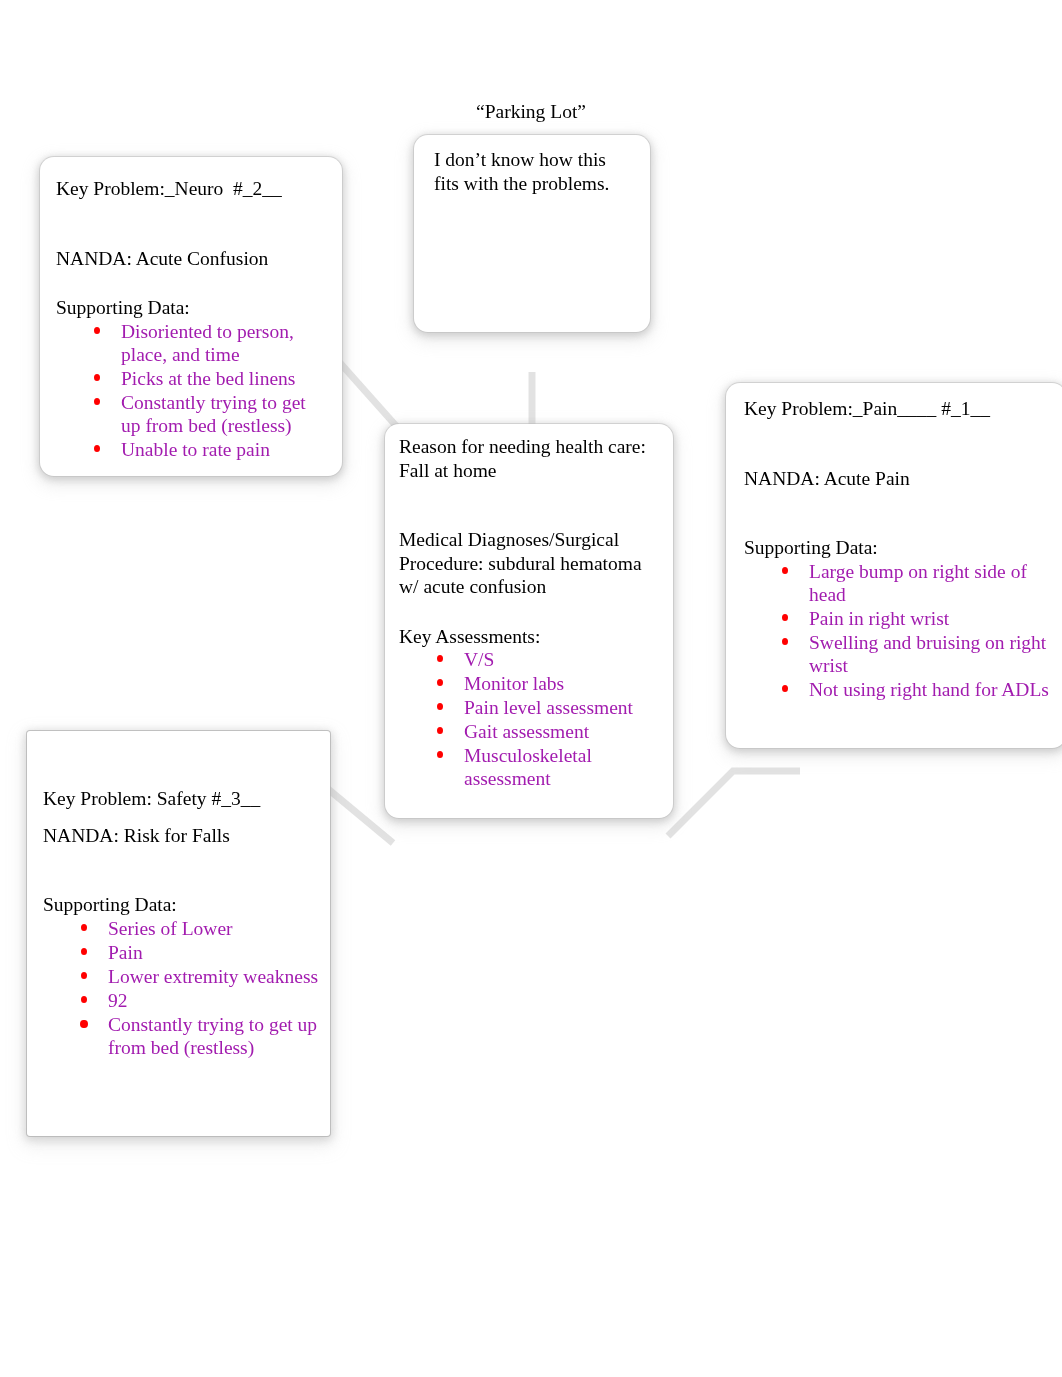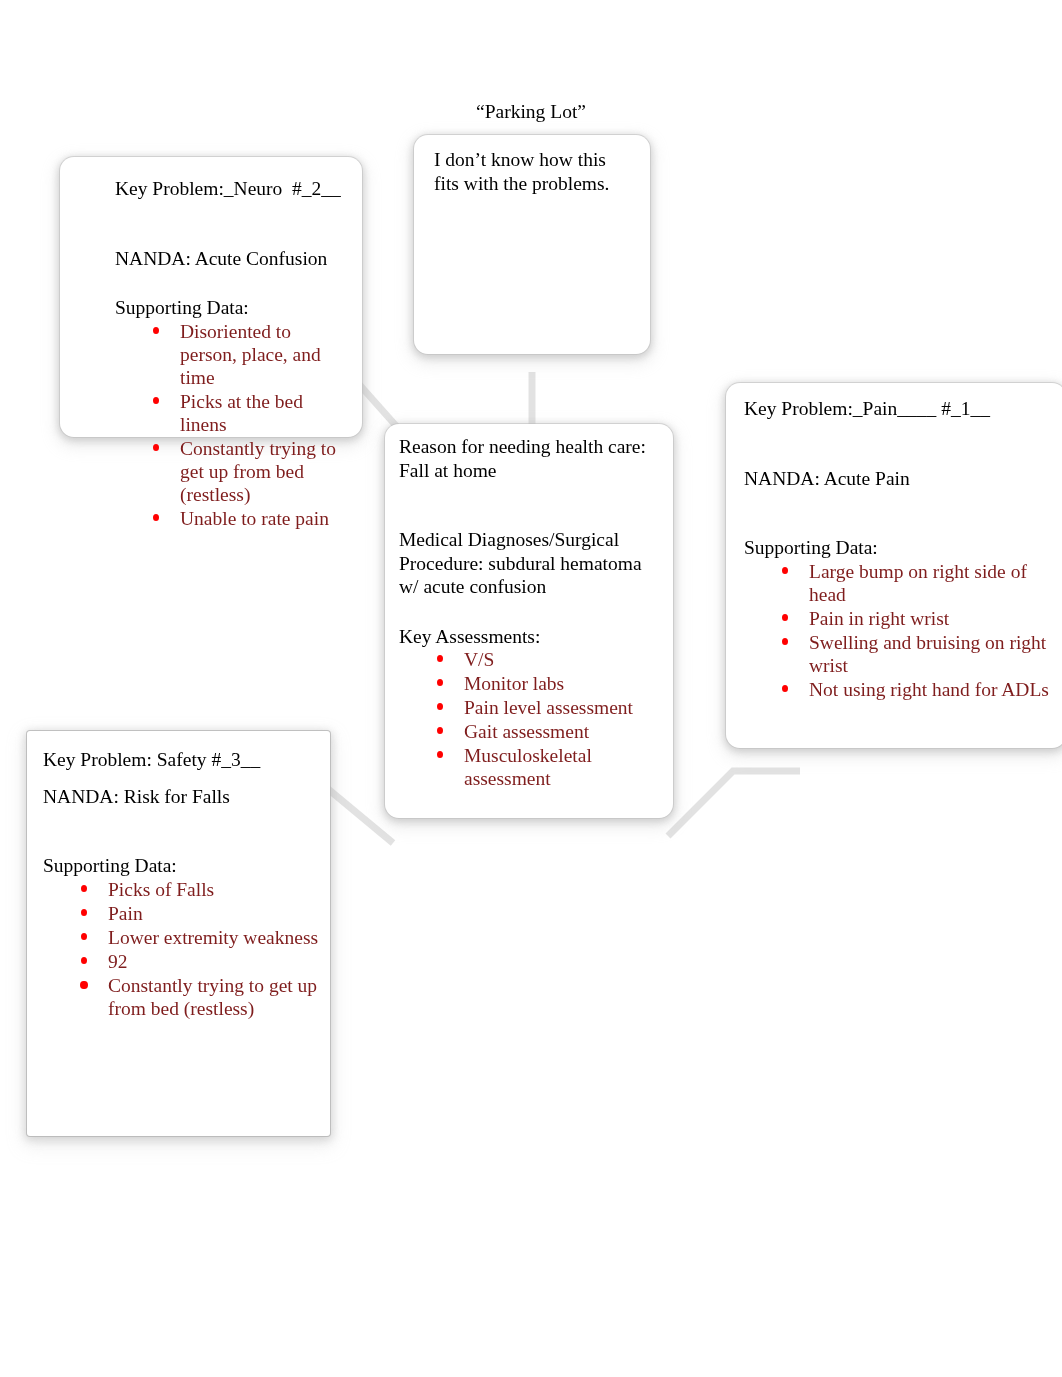--- a/index.html
+++ b/index.html
@@ -61,21 +61,21 @@
   .gap-sm  { height: 13px; }
 
   
   ul.bullets {
     list-style: none;
     margin: 0;
     padding: 0 0 0 34px;
   }
   ul.bullets > li {
     position: relative;
-    color: #7f1d1d;
+    color: #a21caf;
     font-size: 19.5px;
     line-height: 23px;
     padding-left: 31px;
     margin: 0 0 1px 0;
   }
   ul.bullets > li::before {
     content: "";
     position: absolute;
     left: 4px;
     top: 7px;
@@ -96,47 +96,47 @@
     position: absolute;
     left: 0; top: 100px;
     width: 1062px;
     text-align: center;
     font-size: 19.5px;
     line-height: 23px;
     z-index: 3;
   }
   #box-parking-lot {
     left: 414px;  top: 135px;
-    width: 236px; height: 219px;
+    width: 236px; height: 197px;
   }
   #box-parking-lot .box-inner { padding: 13px 17px 10px 20px; }
 
   #box-neuro {
-    left: 60px;  top: 157px;
-    width: 302px; height: 280px; padding-left: 39px;
+    left: 40px;  top: 157px;
+    width: 302px; height: 319px;
   }
   #box-neuro .box-inner { padding: 20px 12px 10px 16px; }
 
   #box-center {
     left: 385px;  top: 424px;
     width: 288px; height: 394px;
   }
   #box-center .box-inner { padding: 11px 14px 10px 14px; }
 
   #box-pain {
     left: 726px;  top: 383px;
     width: 340px; height: 365px;
   }
   #box-pain .box-inner { padding: 14px 12px 10px 18px; }
 
   #box-safety {
     left: 27px;  top: 731px;
     width: 303px; height: 405px;
   }
-  #box-safety .box-inner { padding: 17px 10px 10px 16px; }
+  #box-safety .box-inner { padding: 17px 10px 10px 16px; margin-top: 39px; }
 </style>
 </head>
 <body>
 
 <svg id="connector-layer" viewBox="0 0 1062 1377" width="1062" height="1377">
   <g stroke="#e2e2e2" stroke-width="7" fill="none" stroke-linecap="butt">
 
     <line x1="532" y1="372" x2="532" y2="426"></line>
 
     <path d="M 333 355 L 398 428"></path>
@@ -205,20 +205,20 @@
 </div>
 
 <div class="box sharp" id="box-safety">
   <div class="box-inner">
     <div class="line">Key Problem: Safety #_3__</div>
     <div class="gap-sm"></div>
     <div class="line">NANDA: Risk for Falls</div>
     <div class="gap-lg"></div>
     <div class="line">Supporting Data:</div>
     <ul class="bullets">
-      <li>Picks of Falls</li>
+      <li>Series of Lower</li>
       <li>Pain</li>
       <li>Lower extremity weakness</li>
       <li>92</li>
       <li class="big">Constantly trying to get up from bed (restless)</li>
     </ul>
   </div>
 </div>
 
 </body></html>

